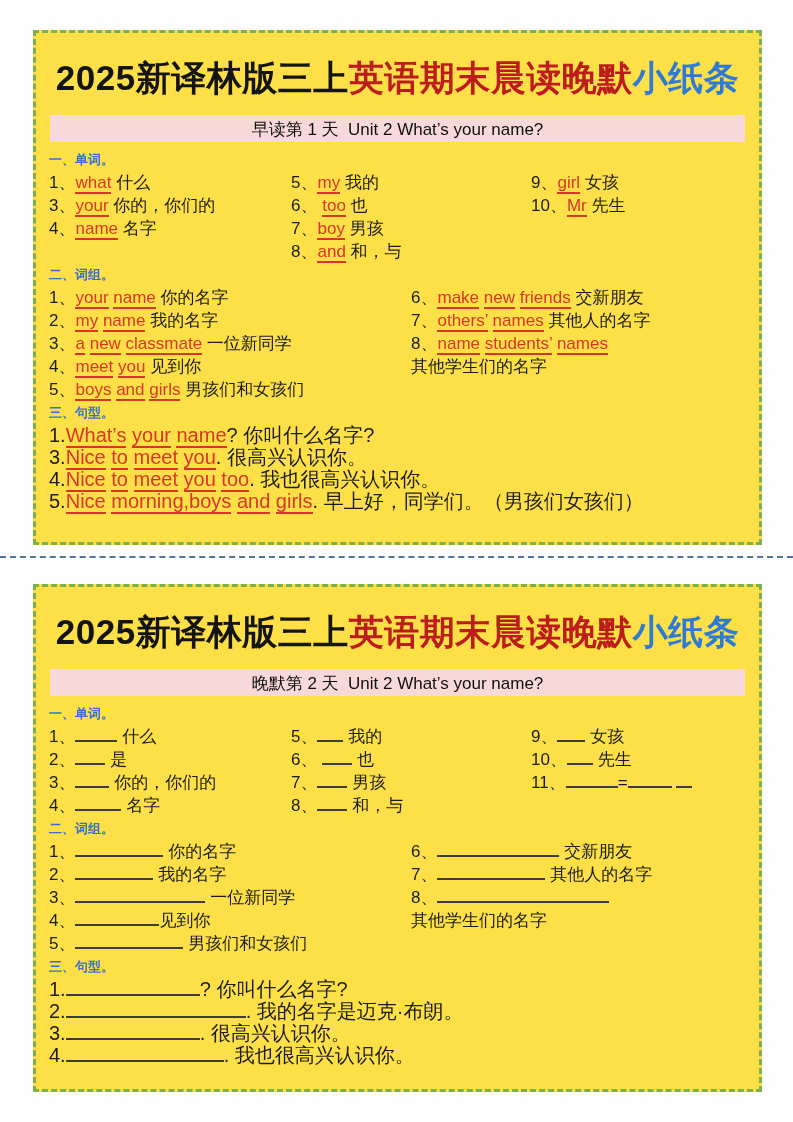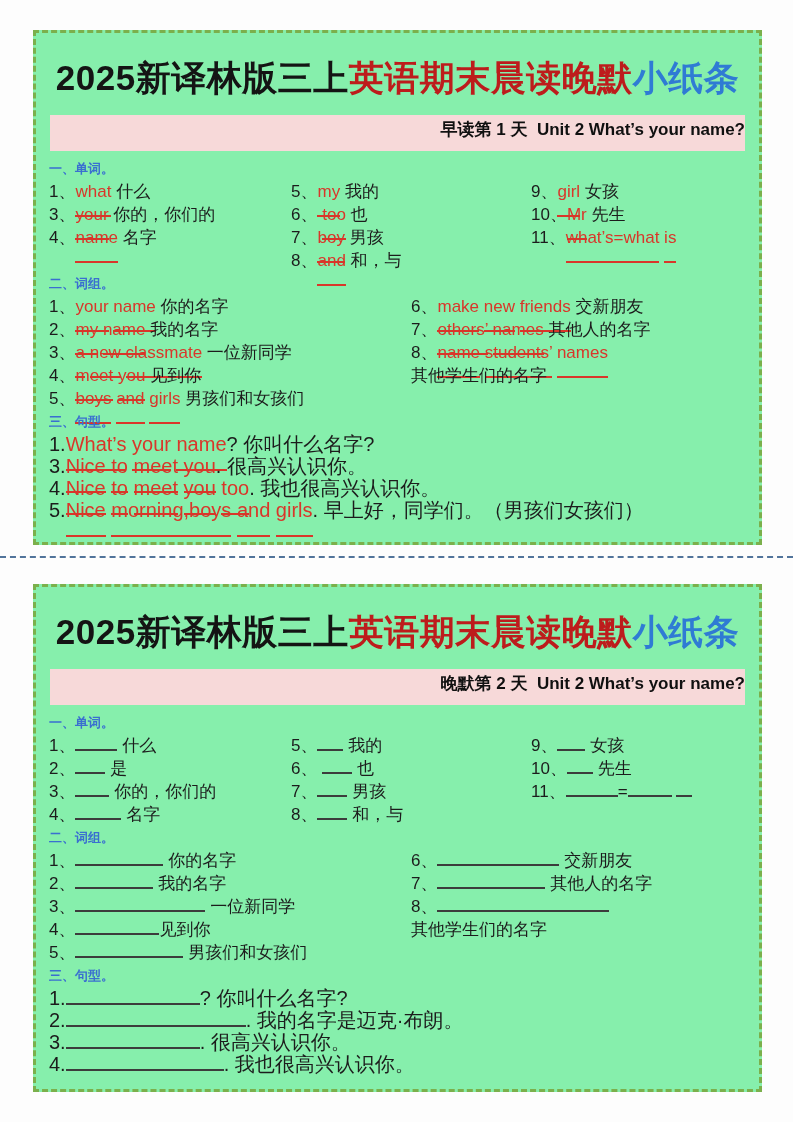--- a/index.html
+++ b/index.html
@@ -3,41 +3,41 @@
 <meta charset="utf-8">
 <style>
   html,body{margin:0;padding:0;}
   body{
     width:793px;height:1122px;position:relative;background:#fdfdfd;
     font-family:"Liberation Sans","DejaVu Sans",sans-serif;
     -webkit-font-smoothing:antialiased;
   }
   .panel{
     position:absolute;left:33px;width:729px;box-sizing:border-box;
-    border:3px dashed #7bb04c;background:#86efac;padding:0 13px;overflow:hidden;
+    border:3px dashed #7bb04c;background:#fde047;padding:0 13px;overflow:hidden;
   }
   #panel-morning{top:30px;height:515px;}
   #panel-evening{top:584px;height:508px;}
   .sep{position:absolute;top:556px;left:0;width:793px;height:0;border-top:2px dashed #51749b;}
 
   .title{margin-top:22px;font-size:35px;font-weight:700;text-align:center;white-space:nowrap;color:#141414;letter-spacing:0.5px;}
   .t-red{color:#bd1c1c;}
   .t-blue{color:#2f7bd4;}
 
   .bar{
-    margin:13px 1px 6px;background:#f7d9d9;height:36px;line-height:30px;
-    font-size:17px;font-weight:700;text-align:right;color:#101010;white-space:pre;
+    margin:13px 1px 6px;background:#f7d9d9;height:27px;line-height:30px;
+    font-size:17px;font-weight:400;text-align:center;color:#101010;white-space:pre;
   }
 
   .sec{font-size:13px;font-weight:700;color:#3a6fd0;line-height:23px;}
   .row{font-size:17px;line-height:23px;color:#1c1c1c;}
   .srow{font-size:20px;line-height:22px;color:#1c1c1c;}
   .num{color:#1c1c1c;}
   .en{color:#d9362a;}
-  .uw{border-bottom:2px solid #d9362a;padding-bottom:14px;}
+  .uw{border-bottom:2px solid #d9362a;padding-bottom:0px;}
   .punct{color:#1c1c1c;}
   .zh{color:#1c1c1c;}
   .eq{color:#1c1c1c;}
   .bl{display:inline-block;height:13px;border-bottom:2px solid #3c3c3c;vertical-align:baseline;}
 
   .wgrid{display:grid;grid-template-columns:242px 240px 1fr;}
   .pgrid{display:grid;grid-template-columns:362px 1fr;}
 </style>
 </head>
 <body>
@@ -56,21 +56,20 @@
     </div>
     <div>
       <div class="row"><span class="num">5、</span><span class="en"><span class="uw">my</span></span> <span class="zh">我的</span></div>
       <div class="row"><span class="num">6、</span><span class="en"><span class="uw"></span> <span class="uw">too</span></span> <span class="zh">也</span></div>
       <div class="row"><span class="num">7、</span><span class="en"><span class="uw">boy</span></span> <span class="zh">男孩</span></div>
       <div class="row"><span class="num">8、</span><span class="en"><span class="uw">and</span></span> <span class="zh">和，与</span></div>
     </div>
     <div>
       <div class="row"><span class="num">9、</span><span class="en"><span class="uw">girl</span></span> <span class="zh">女孩</span></div>
       <div class="row"><span class="num">10、</span><span class="en"><span class="uw">Mr</span></span> <span class="zh">先生</span></div>
-      <div class="row"><span class="num">11、</span><span class="en"><span class="uw">what’s=what</span> <span class="uw">is</span></span></div>
     </div>
   </div>
 
   <div class="sec">二、词组。</div>
   <div class="pgrid">
     <div>
       <div class="row"><span class="num">1、</span><span class="en"><span class="uw">your</span> <span class="uw">name</span></span> <span class="zh">你的名字</span></div>
       <div class="row"><span class="num">2、</span><span class="en"><span class="uw">my</span> <span class="uw">name</span></span> <span class="zh">我的名字</span></div>
       <div class="row"><span class="num">3、</span><span class="en"><span class="uw">a</span> <span class="uw">new</span> <span class="uw">classmate</span></span> <span class="zh">一位新同学</span></div>
       <div class="row"><span class="num">4、</span><span class="en"><span class="uw">meet</span> <span class="uw">you</span></span> <span class="zh">见到你</span></div>

